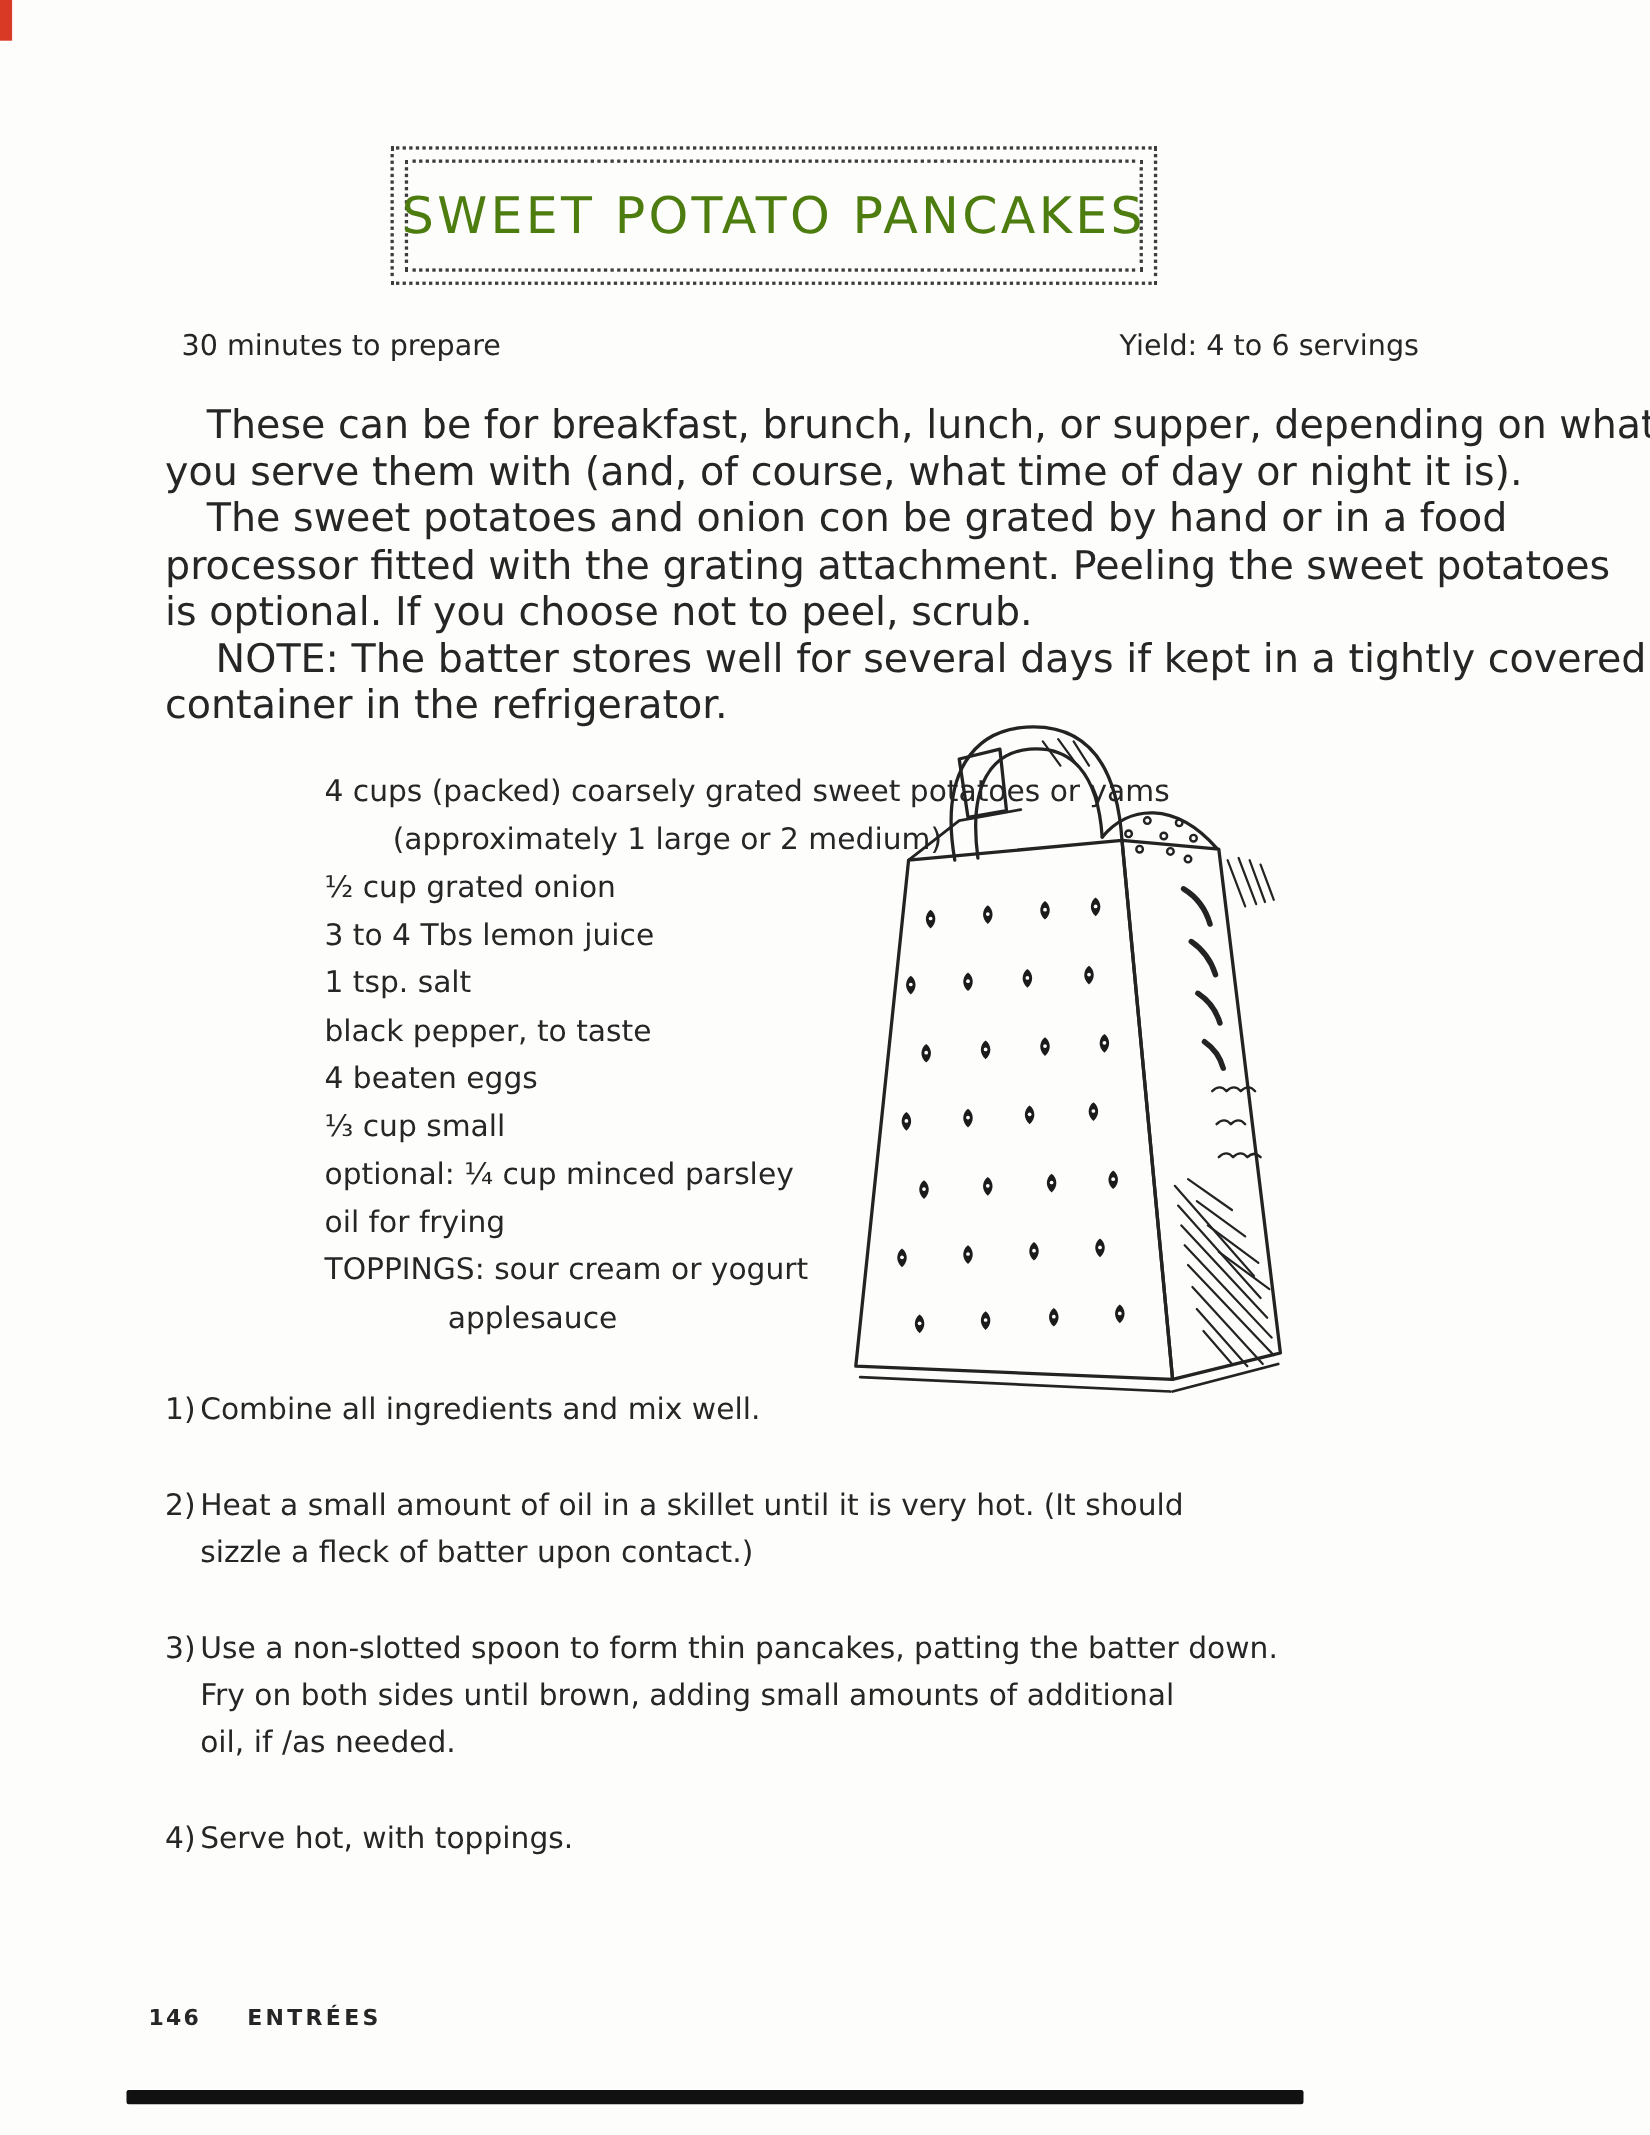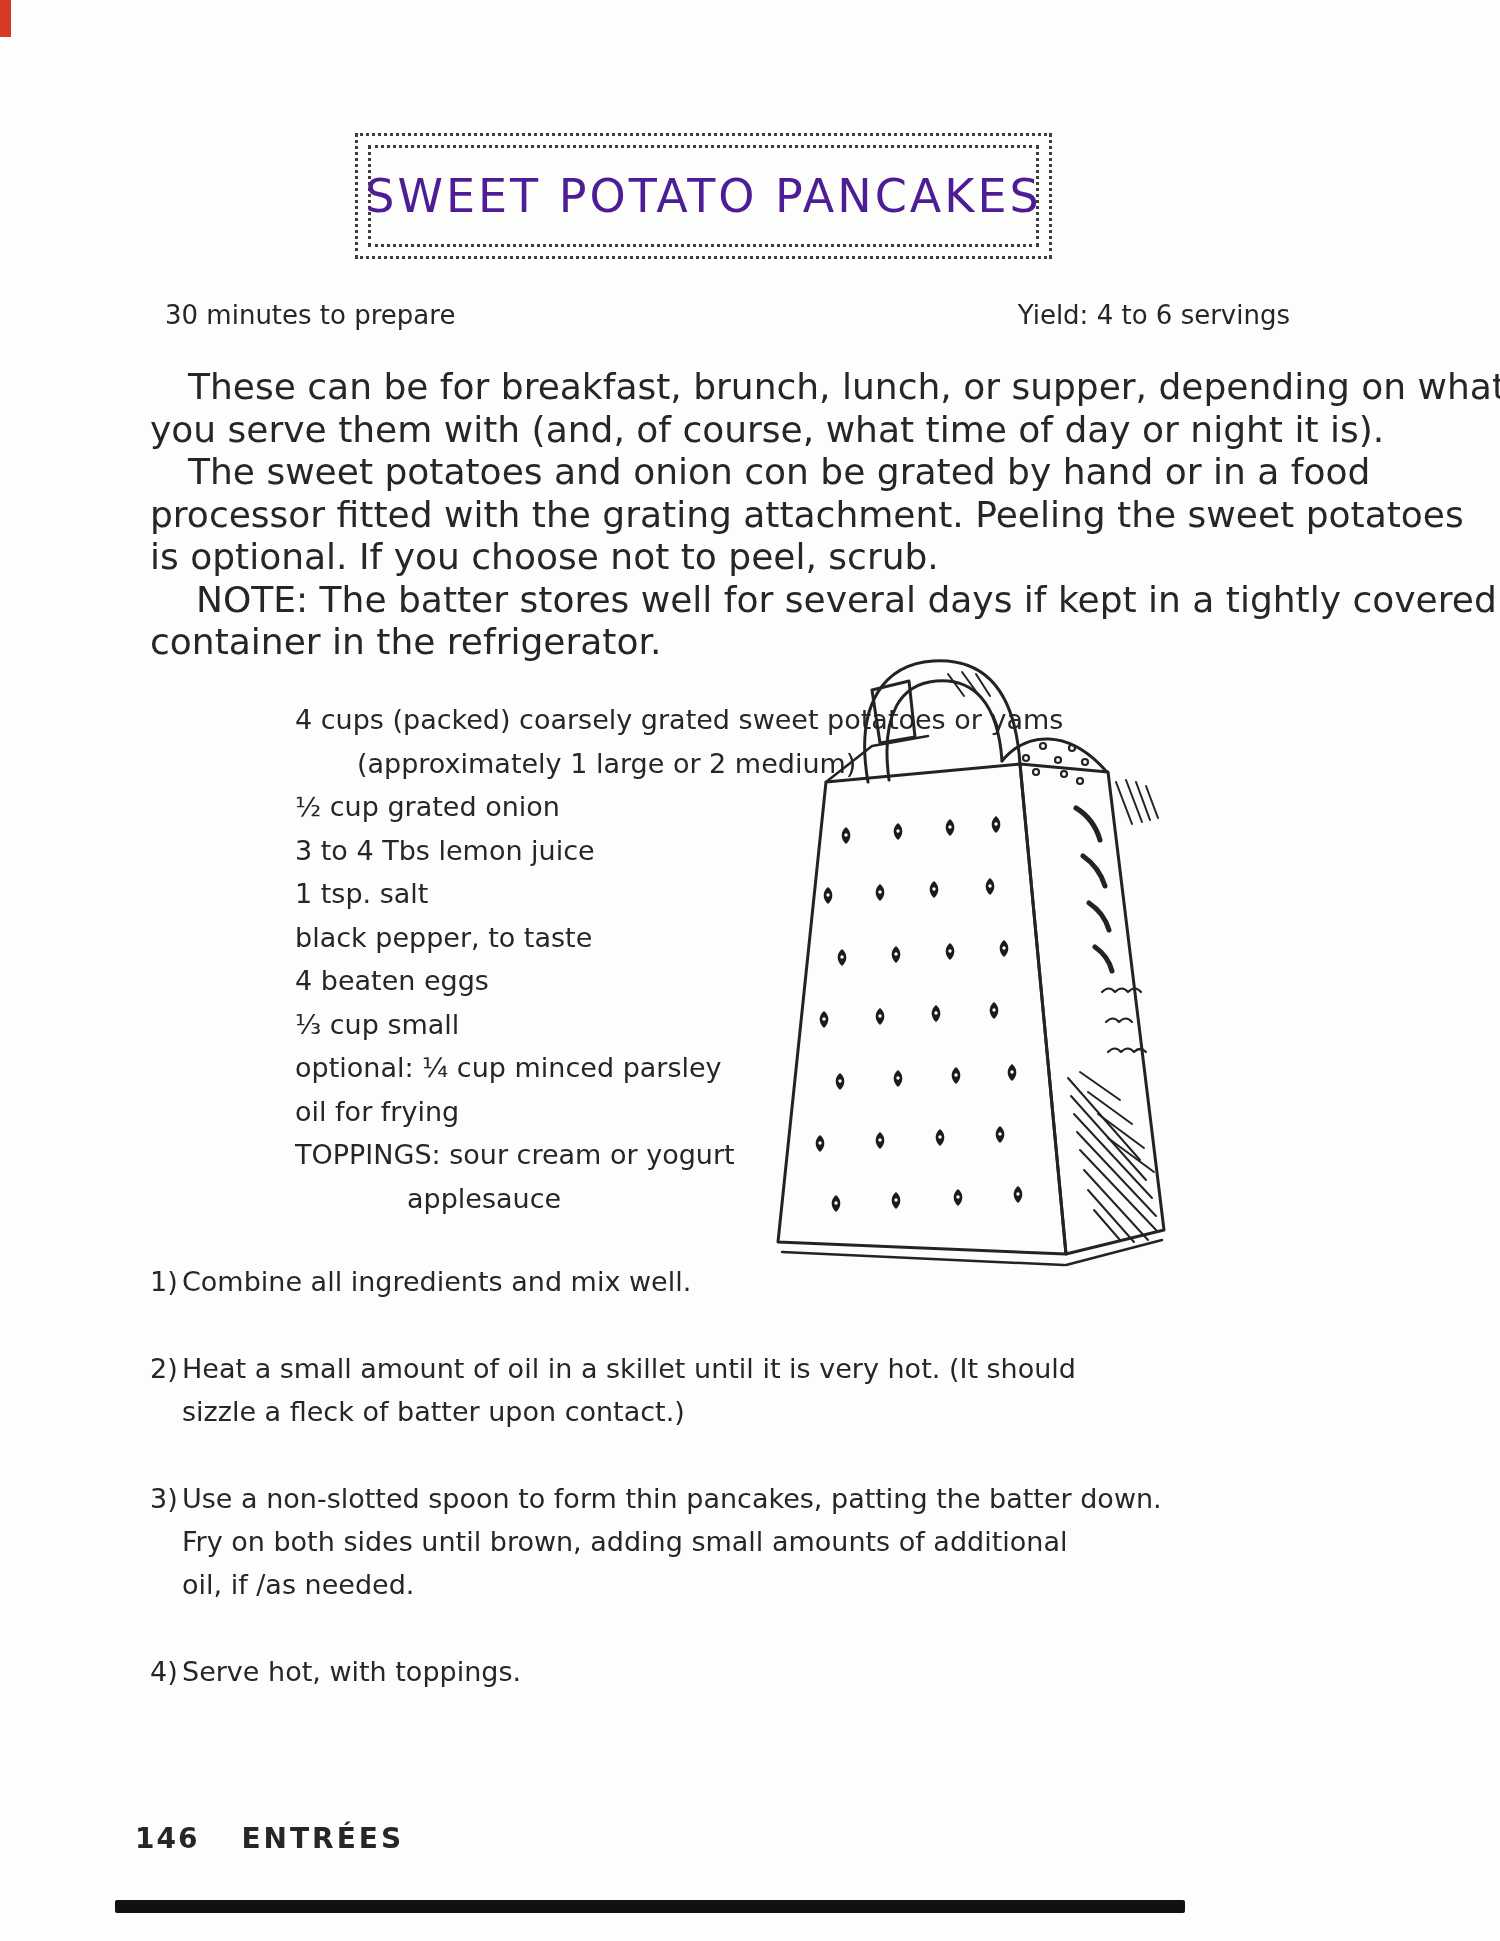--- a/index.html
+++ b/index.html
@@ -21,21 +21,21 @@
   .title-box{
     position:absolute;left:355px;top:133px;width:697px;height:126px;
     border:3px dotted #3d3d3d;box-sizing:border-box;padding:9px 10px;
   }
   .title-inner{
     width:100%;height:100%;border:3px dotted #3d3d3d;box-sizing:border-box;
     display:flex;align-items:center;justify-content:center;
   }
   .title-text{
     font-size:46px;font-weight:400;letter-spacing:3px;white-space:nowrap;
-    color:#4c1d95;margin:0;
+    color:#4d7c0f;margin:0;
   }
 
   .meta-left{position:absolute;left:165px;top:300px;font-size:26px;}
   .meta-right{position:absolute;right:210px;top:300px;font-size:26px;}
 
   .intro{position:absolute;left:150px;top:366px;width:1150px;font-size:36px;}
   .intro .tline{height:42.5px;line-height:42.5px;white-space:nowrap;}
 
   .ingredients{position:absolute;left:295px;top:698px;width:860px;font-size:27px;}
   .ingredients .tline{height:43.5px;line-height:43.5px;white-space:nowrap;}
@@ -44,21 +44,21 @@
   .step .stepnum{position:absolute;left:0;top:0;line-height:43px;}
   .step .steplines{margin-left:32px;}
   .step .tline{height:43px;line-height:43px;white-space:nowrap;}
   .step1{top:1260px;}
   .step2{top:1347px;}
   .step3{top:1477px;}
   .step4{top:1650px;}
 
   .grater{position:absolute;left:768px;top:640px;width:424px;height:706px;}
 
-  .footer{position:absolute;left:135px;top:1822px;font-size:28px;font-weight:700;letter-spacing:3px;}
+  .footer{position:absolute;left:135px;top:1822px;font-size:20px;font-weight:700;letter-spacing:3px;}
   .footer .pgnum{margin-right:42px;letter-spacing:2px;}
 </style>
 </head>
 <body>
 
 <div class="page">
 
   <div class="red-mark"></div>
 
   <div class="title-box">

